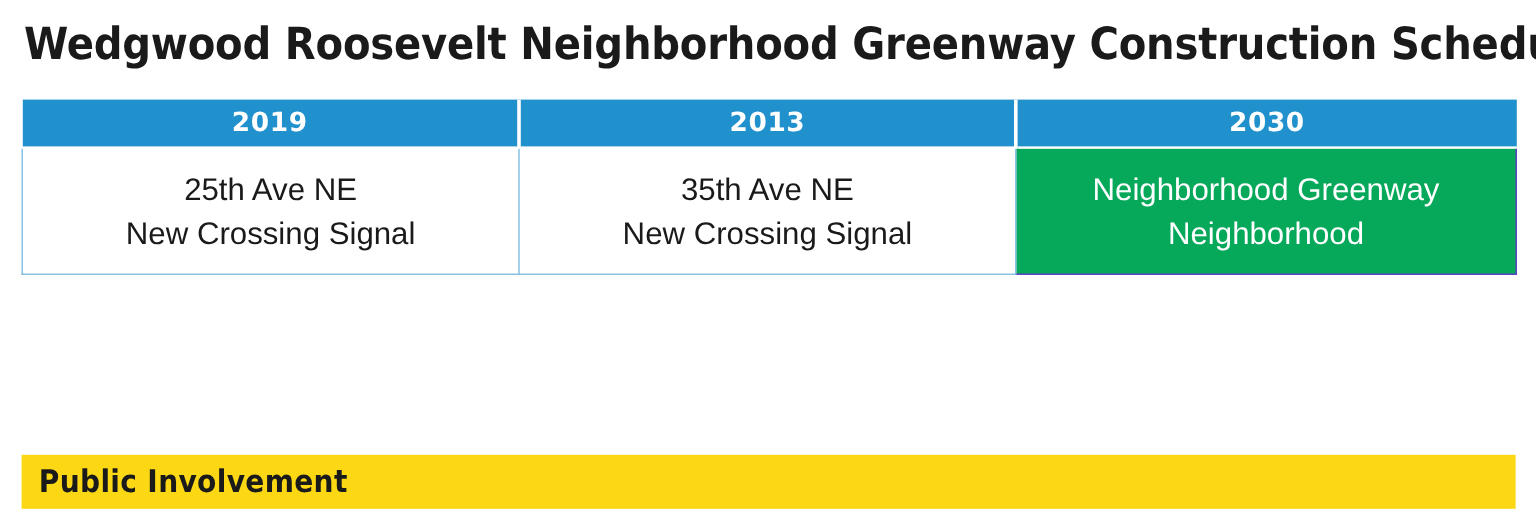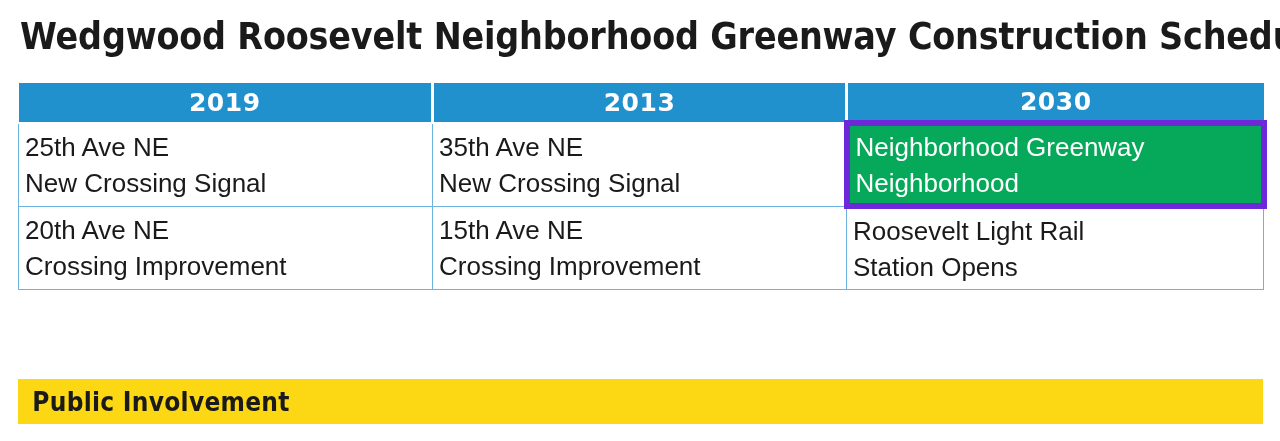--- a/index.html
+++ b/index.html
@@ -60,35 +60,35 @@
 
   
   .head-cell {
     background: #2191ce;
     color: #ffffff;
     height: 40px;
     text-align: center;
     vertical-align: middle;
     font-family: "DejaVu Sans", sans-serif;
     font-weight: bold;
-    font-size: 25px;
+    font-size: 22px;
     letter-spacing: 0.5px;
     border-right: 3px solid #ffffff;
     border-bottom: 2px solid #ffffff;
   }
   .head-cell:last-child { border-right: none; }
 
   
   .cell {
     height: 83px;
-    text-align: left;
+    text-align: center;
     vertical-align: middle;
     border: 1px solid #6cb4de;
     background: #ffffff;
-    padding: 2px 6px;
+    padding: 16px 6px;
   }
   .cell.tall { height: 89px; }
 
   .cell .l1 {
     display: block;
     font-size: 26px;
     line-height: 36px;
     font-weight: normal;
     color: #1a1a1a;
   }
@@ -96,21 +96,21 @@
     display: block;
     font-size: 26px;
     line-height: 36px;
     font-weight: normal;
     color: #1a1a1a;
   }
   .cell .l2.reg { font-weight: normal; }
 
   .cell.highlight {
     background: #06a85a;
-    border: 6px solid #6d28d9;
+    border: 1px solid #6d28d9;
   }
   .cell.highlight .l1,
   .cell.highlight .l2 { color: #ffffff; font-weight: normal; }
 
   .cell.empty .l1,
   .cell.empty .l2 { visibility: hidden; }
 
   
   .banner {
     position: absolute;
@@ -163,34 +163,20 @@
           <td class="cell">
             <span class="l1">35th Ave NE</span>
             <span class="l2">New Crossing Signal</span>
           </td>
           <td class="cell highlight">
             <span class="l1">Neighborhood Greenway</span>
             <span class="l2 reg">Neighborhood</span>
           </td>
         </tr>
 
-        <tr>
-          <td class="cell">
-            <span class="l1">20th Ave NE</span>
-            <span class="l2">Crossing Improvement</span>
-          </td>
-          <td class="cell">
-            <span class="l1">15th Ave NE</span>
-            <span class="l2">Crossing Improvement</span>
-          </td>
-          <td class="cell">
-            <span class="l1">Roosevelt Light Rail</span>
-            <span class="l2 reg">Station Opens</span>
-          </td>
-        </tr>
 
 
       </tbody>
     </table>
   </div>
 
   <div class="banner">
     <span class="banner-label">Public Involvement</span>
   </div>
 

